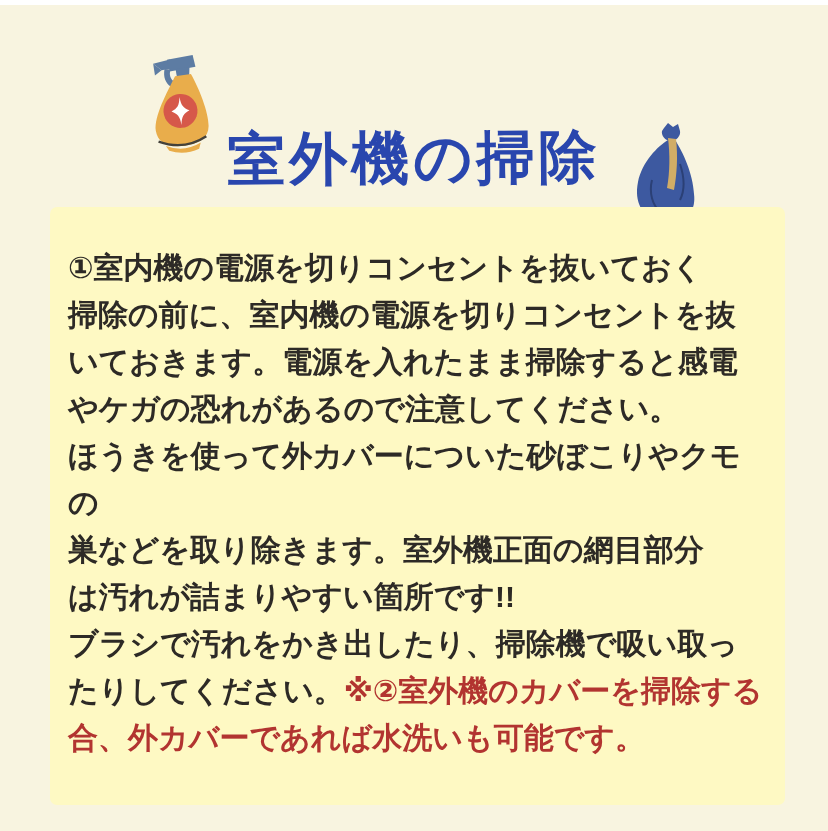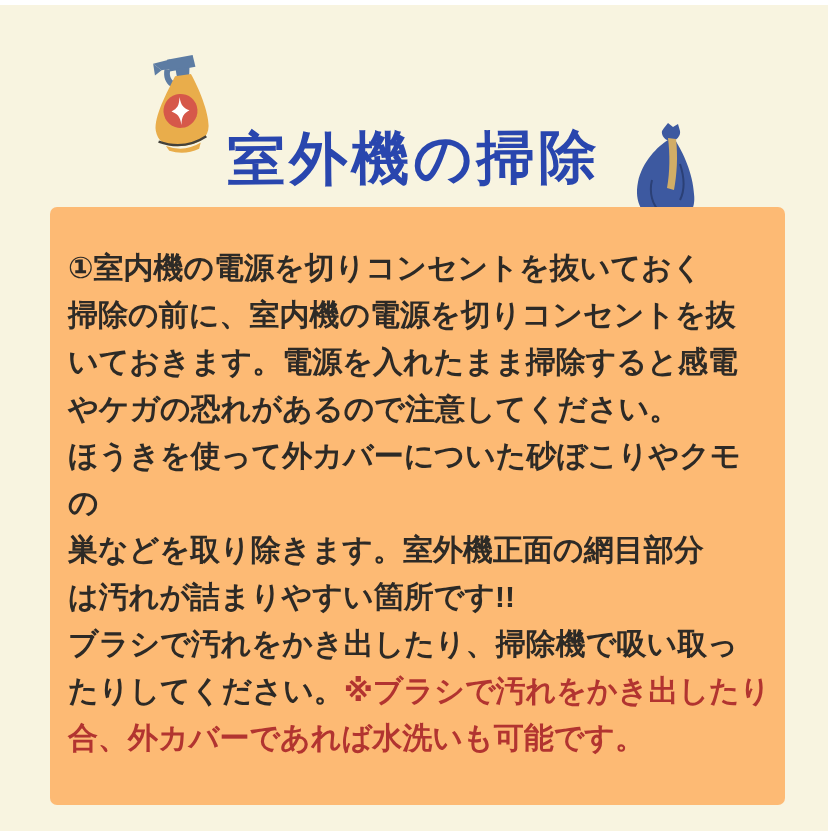--- a/index.html
+++ b/index.html
@@ -26,21 +26,21 @@
     font-weight: bold;
     color: #2946ae;
     letter-spacing: 4px;
     transform: rotate(-0.5deg);
   }
   .trash-bag {
     position: absolute; left: 628px; top: 88px; width: 78px; height: 102px;
   }
   .card {
     position: absolute; left: 50px; top: 207px; width: 735px; height: 598px;
-    background: #fdba74;
+    background: #fef9c3;
     border-radius: 7px;
     padding: 37px 14px 0 18px;
   }
   .card p {
     font-size: 30px;
     line-height: 47px;
     letter-spacing: 0px;
     color: #2d2a26;
     white-space: pre-line;
     font-weight: bold;
@@ -102,15 +102,15 @@
 
 <div class="card">
   <p class="red-text">①室内機の電源を切りコンセントを抜いておく</p>
   <p>掃除の前に、室内機の電源を切りコンセントを抜
 いておきます。電源を入れたまま掃除すると感電
 やケガの恐れがあるので注意してください。</p>
   <p><span class="inline-note">ほうきを使って外カバーについた砂ぼこりやクモの
 巣などを取り除きます。室外機正面の網目部分
 は汚れが詰まりやすい箇所です!!
 ブラシで汚れをかき出したり、掃除機で吸い取っ
-たりしてください。</span><span class="red-text inline-note">※ブラシで汚れをかき出したり
+たりしてください。</span><span class="red-text inline-note">※②室外機のカバーを掃除する
 合、外カバーであれば水洗いも可能です。</span></p>
 </div>
 
 </body></html>

